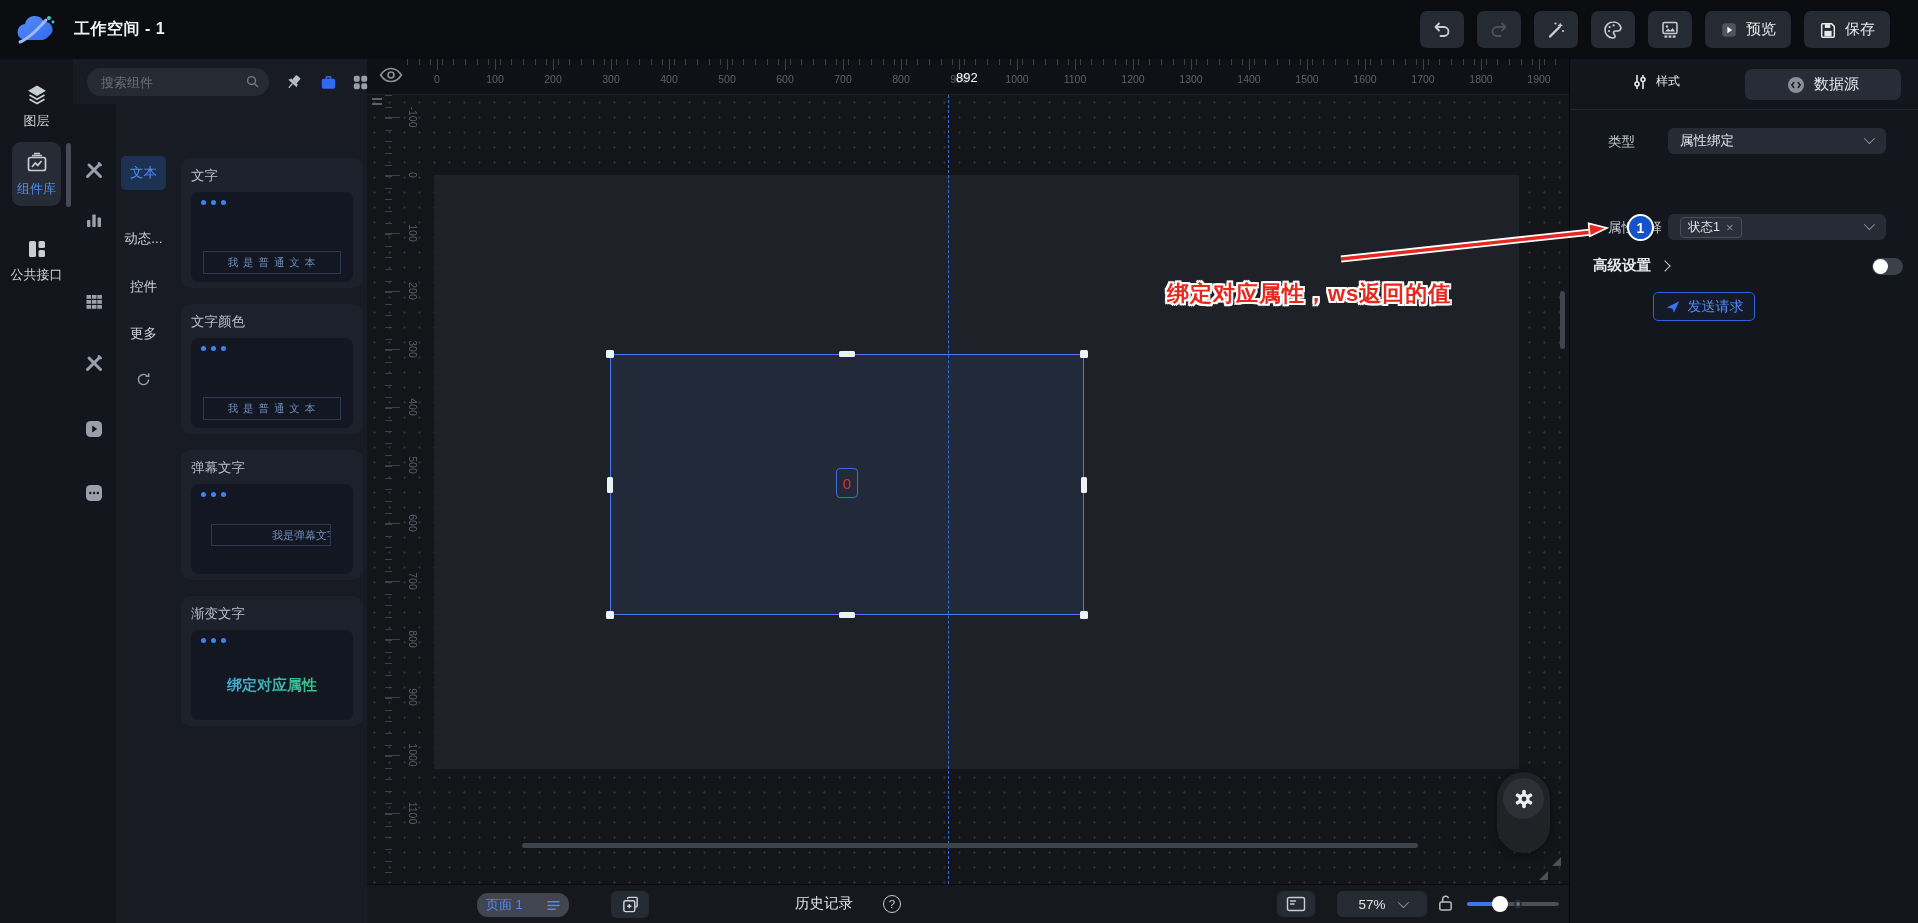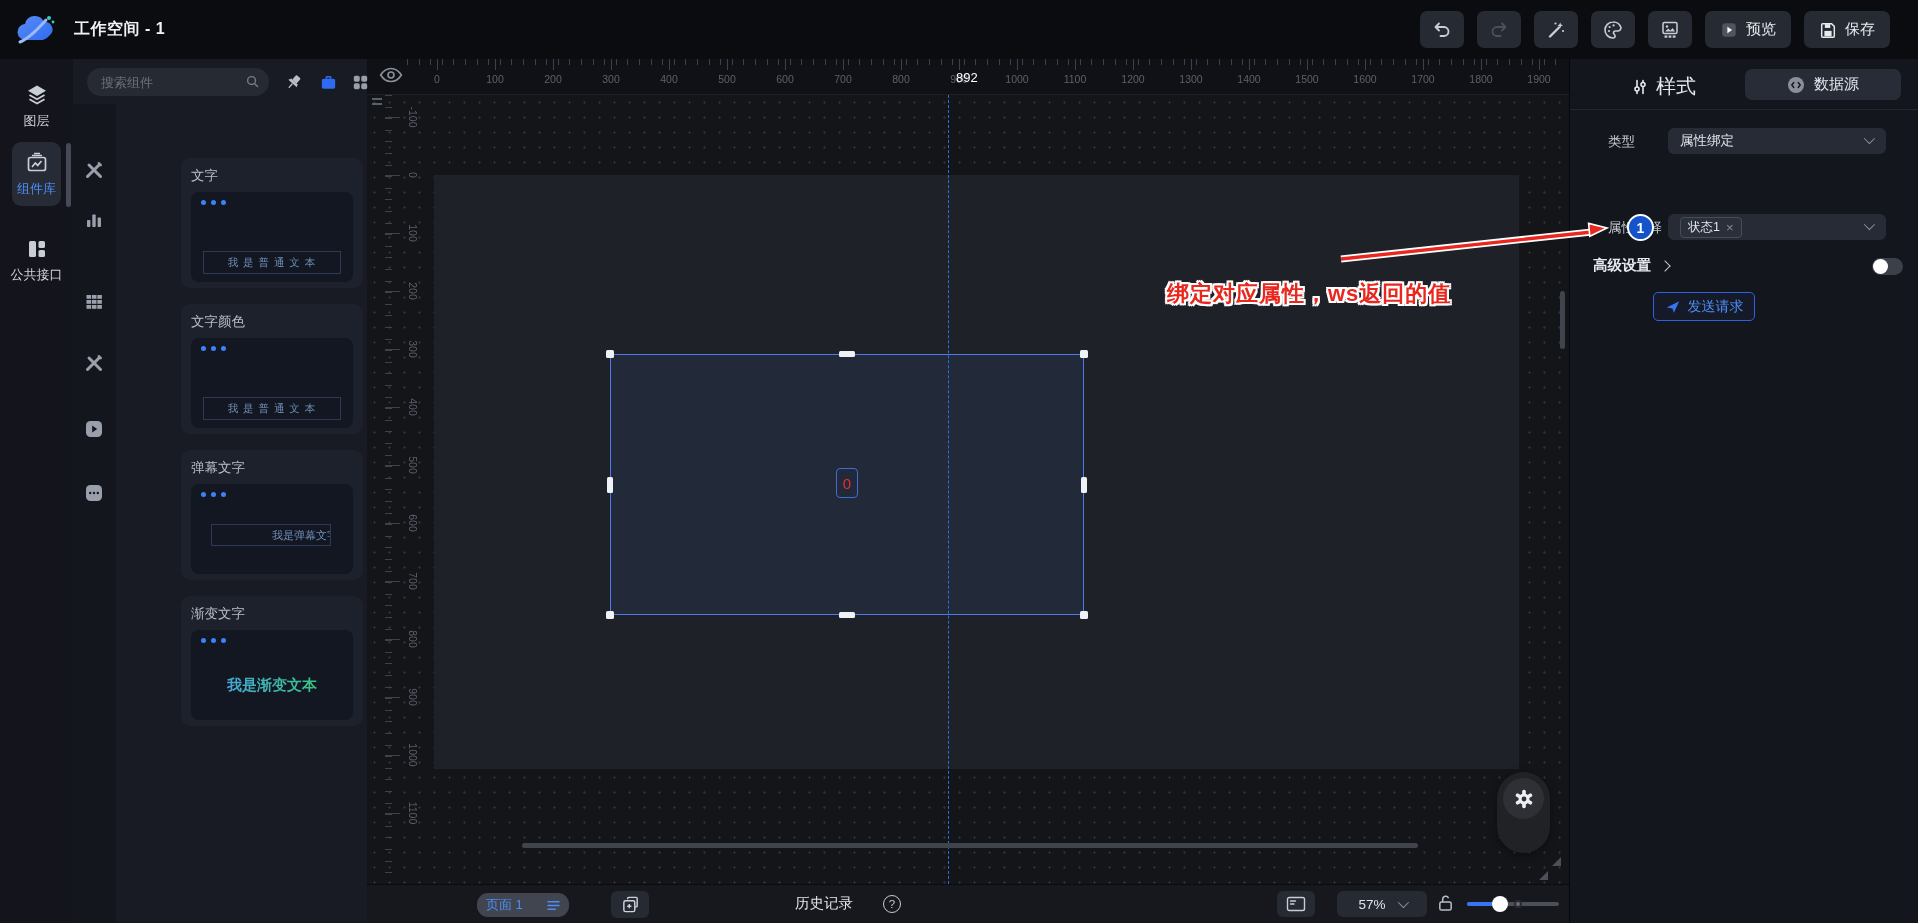--- a/index.html
+++ b/index.html
@@ -106,21 +106,21 @@
   .slider .fill { position:absolute; left:0; top:0; width:33px; height:4px; background:#3b74f2; border-radius:2px; }
   .slider .knob { position:absolute; left:25px; top:-6px; width:16px; height:16px; border-radius:50%; background:#fff; }
   .slider .detent { position:absolute; left:47px; top:-2px; width:8px; height:8px; border-radius:50%; background:#686d77; border:2px solid #2a2d34; }
 
   .caret { width:8px; height:8px; border-right:1.6px solid #8a8f99; border-bottom:1.6px solid #8a8f99;
     transform:rotate(45deg) translateY(-2px); display:inline-block; }
 
   
   .rpanel { position:absolute; left:1569px; top:59px; width:349px; bottom:0; background:#14161d; border-left:1px solid #07080b; z-index:25; }
   .rtabs { position:absolute; left:0; top:0; width:349px; height:51px; border-bottom:1px solid #23262e; }
-  .rtab-style { position:absolute; left:62px; top:14px; display:flex; align-items:center; gap:8px; color:#e5e8ee; font-size:20px; cursor:pointer; }
+  .rtab-style { position:absolute; left:62px; top:14px; display:flex; align-items:center; gap:8px; color:#e5e8ee; font-size:12px; cursor:pointer; }
   .rtab-data { position:absolute; left:175px; top:10px; width:156px; height:31px; background:#272c37; border-radius:7px;
     display:flex; align-items:center; justify-content:center; gap:9px; color:#e5e8ee; font-size:15px; cursor:pointer; }
   .frow { position:absolute; left:0; width:349px; height:26px; }
   .frow .flabel { position:absolute; left:38px; top:5px; font-size:13.5px; color:#c2c7cf; }
   .fselect { position:absolute; left:98px; top:0; width:218px; height:26px; background:#262b35; border-radius:6px;
     display:flex; align-items:center; padding:0 12px; color:#dfe3e9; font-size:13.5px; cursor:pointer; }
   .fselect .caret { position:absolute; right:14px; top:8px; }
   .ftag { display:inline-flex; align-items:center; gap:6px; border:1px solid #464c58; border-radius:4px;
     padding:1px 7px; font-size:12.5px; color:#dfe3e9; background:#2a2f3a; }
   .ftag .x { color:#868c98; font-size:13px; cursor:pointer; }
@@ -316,20 +316,40 @@
       <div class="ic" style="top:378px;">
         <svg width="22" height="22" viewBox="0 0 22 22">
           <rect x="3" y="3" width="16" height="16" rx="4.5" fill="#9aa0ab"></rect>
           <circle cx="7.2" cy="11" r="1.2" fill="#14161d"></circle>
             <circle cx="11" cy="11" r="1.2" fill="#14161d"></circle>
             <circle cx="14.8" cy="11" r="1.2" fill="#14161d"></circle>
         </svg>
       </div>
     </div>
 
+    <div class="col3">
+      <div class="c3tab sel" style="top:52px;">
+        <span>文本</span>
+      </div>
+      <div class="c3tab" style="top:118px;">
+        <span>动态...</span>
+      </div>
+      <div class="c3tab" style="top:166px;">
+        <span>控件</span>
+      </div>
+      <div class="c3tab" style="top:213px;">
+        <span>更多</span>
+      </div>
+      <div class="c3tab" style="top:258px;">
+        <svg width="17" height="17" viewBox="0 0 20 20" fill="none" stroke="#9aa0ab" stroke-width="1.7">
+          <path d="M16 10 a6 6 0 1 1 -1.7-4.2"></path>
+            <path d="M16.2 2.6 V6.2 h-3.6"></path>
+        </svg>
+      </div>
+    </div>
 
     <div class="cards">
       <div class="card" style="top:54px;">
         <h4>文字</h4>
         <div class="preview">
           <div class="pdots">
               <i></i>
               <i></i>
               <i></i>
             </div>
@@ -361,21 +381,21 @@
         </div>
       </div>
       <div class="card" style="top:492px;">
         <h4>渐变文字</h4>
         <div class="preview">
           <div class="pdots">
               <i></i>
               <i></i>
               <i></i>
             </div>
-          <div class="pgrad">我是渐变文本</div>
+          <div class="pgrad">绑定对应属性</div>
         </div>
       </div>
     </div>
   </div>
 
   <div class="canvascol">
 
     <div class="hruler">
       <svg class="eyebox" width="24" height="16" viewBox="0 0 22 14">
         <path d="M1.5 7 C4.5 2.3 9 1 11 1 s6.5 1.3 9.5 6 C17.5 11.7 13 13 11 13 S4.5 11.7 1.5 7z" fill="none" stroke="#8a909b" stroke-width="1.5"></path>

